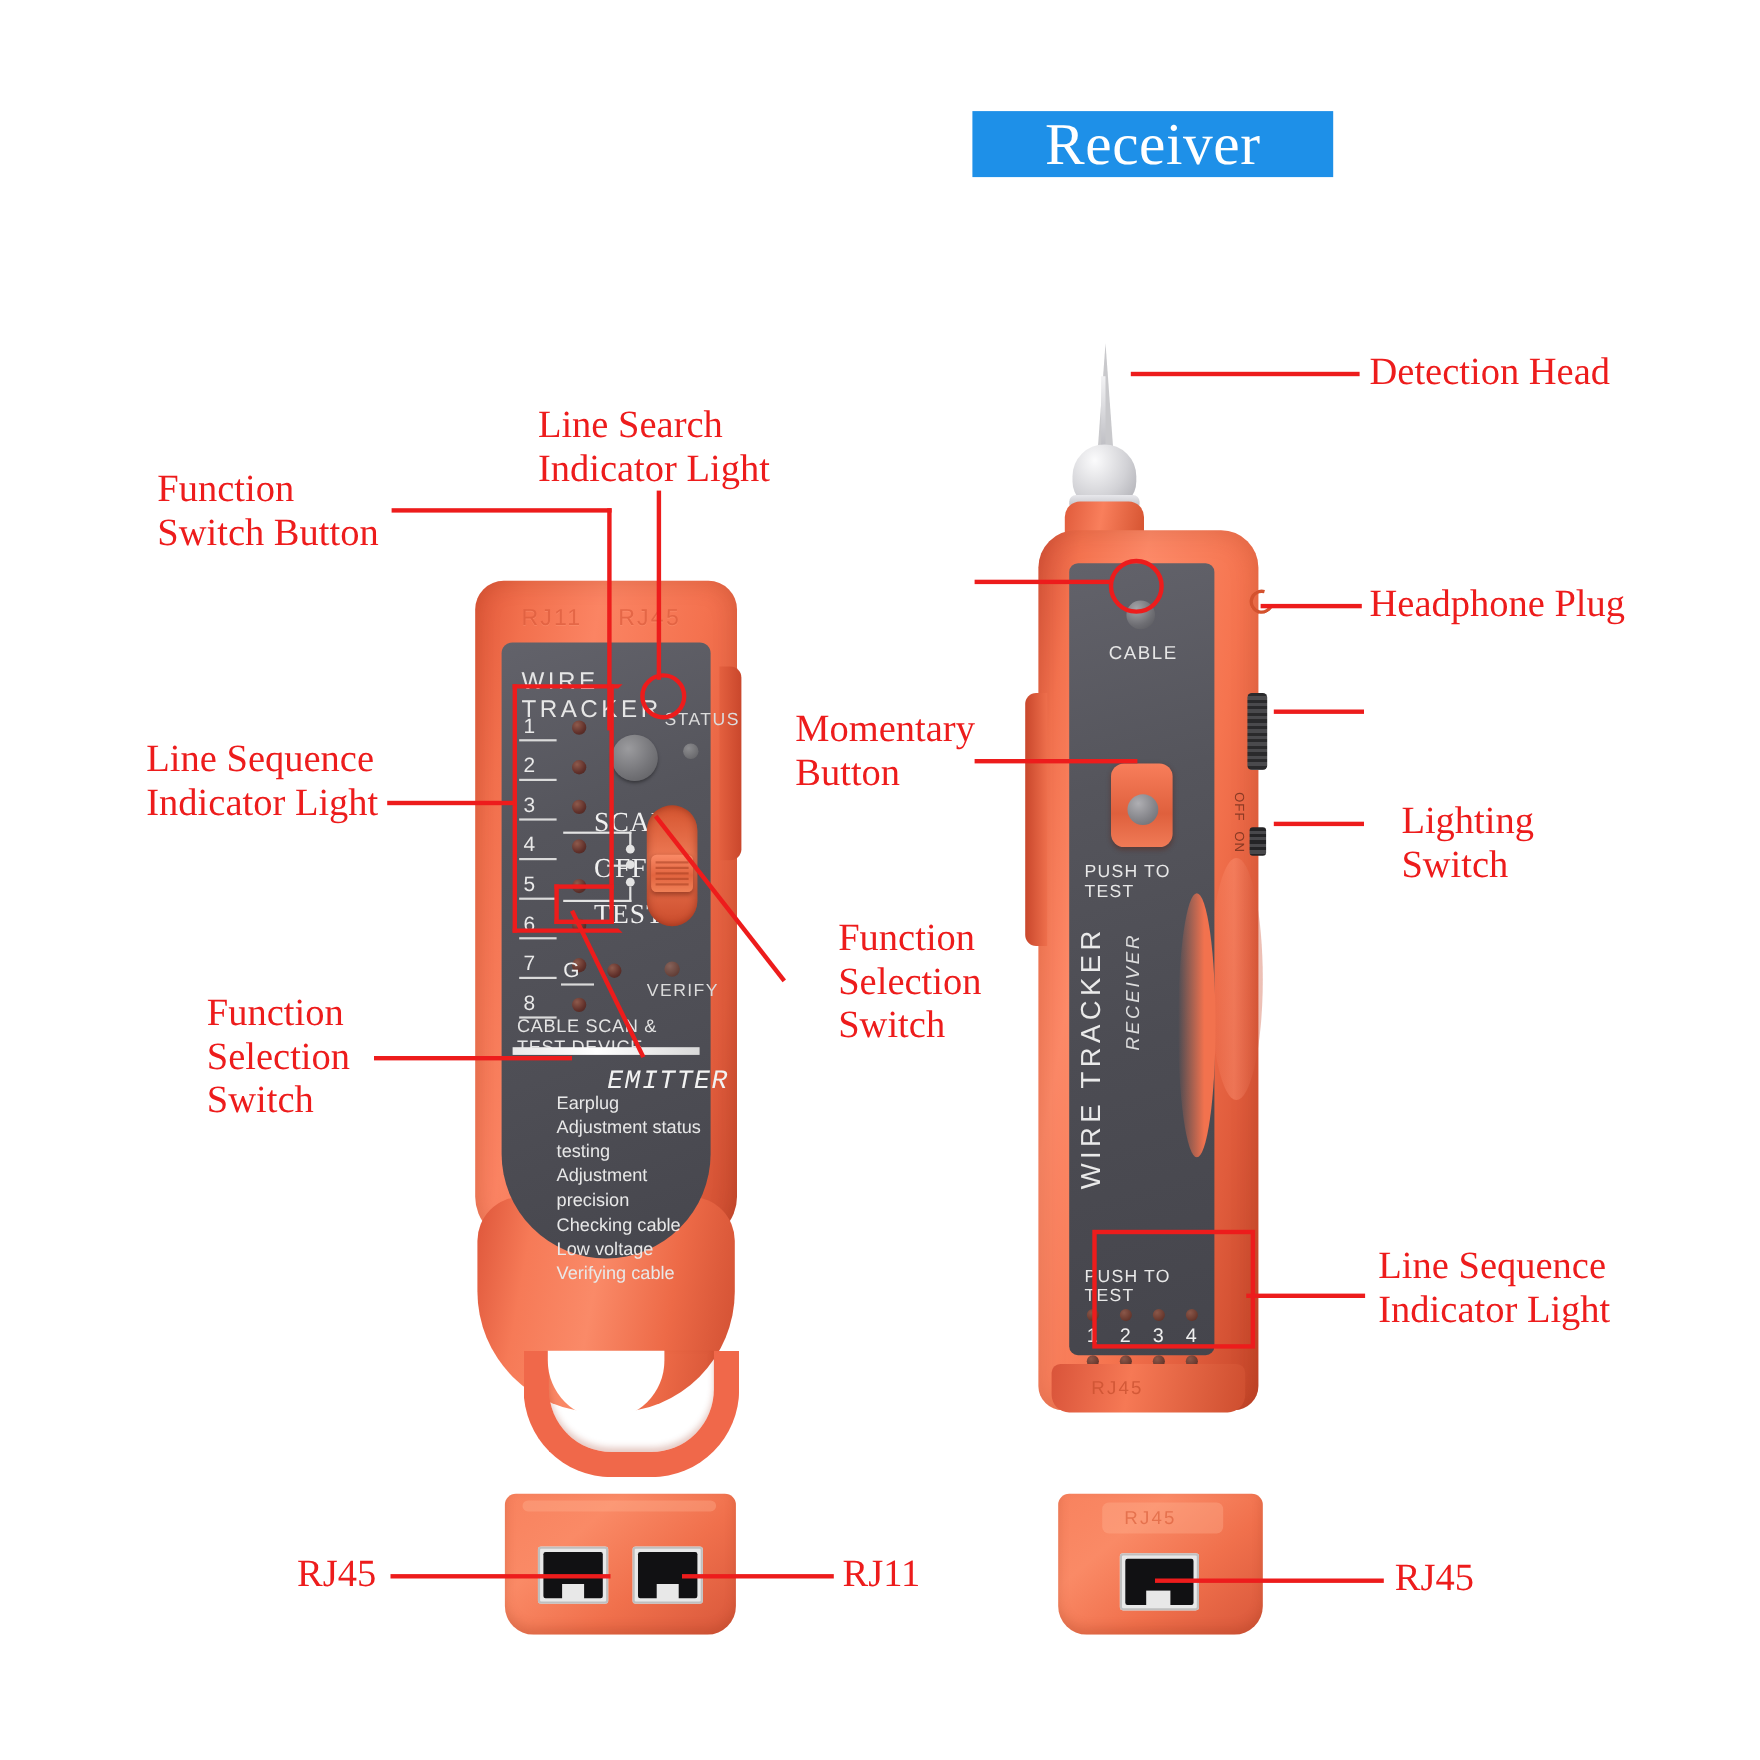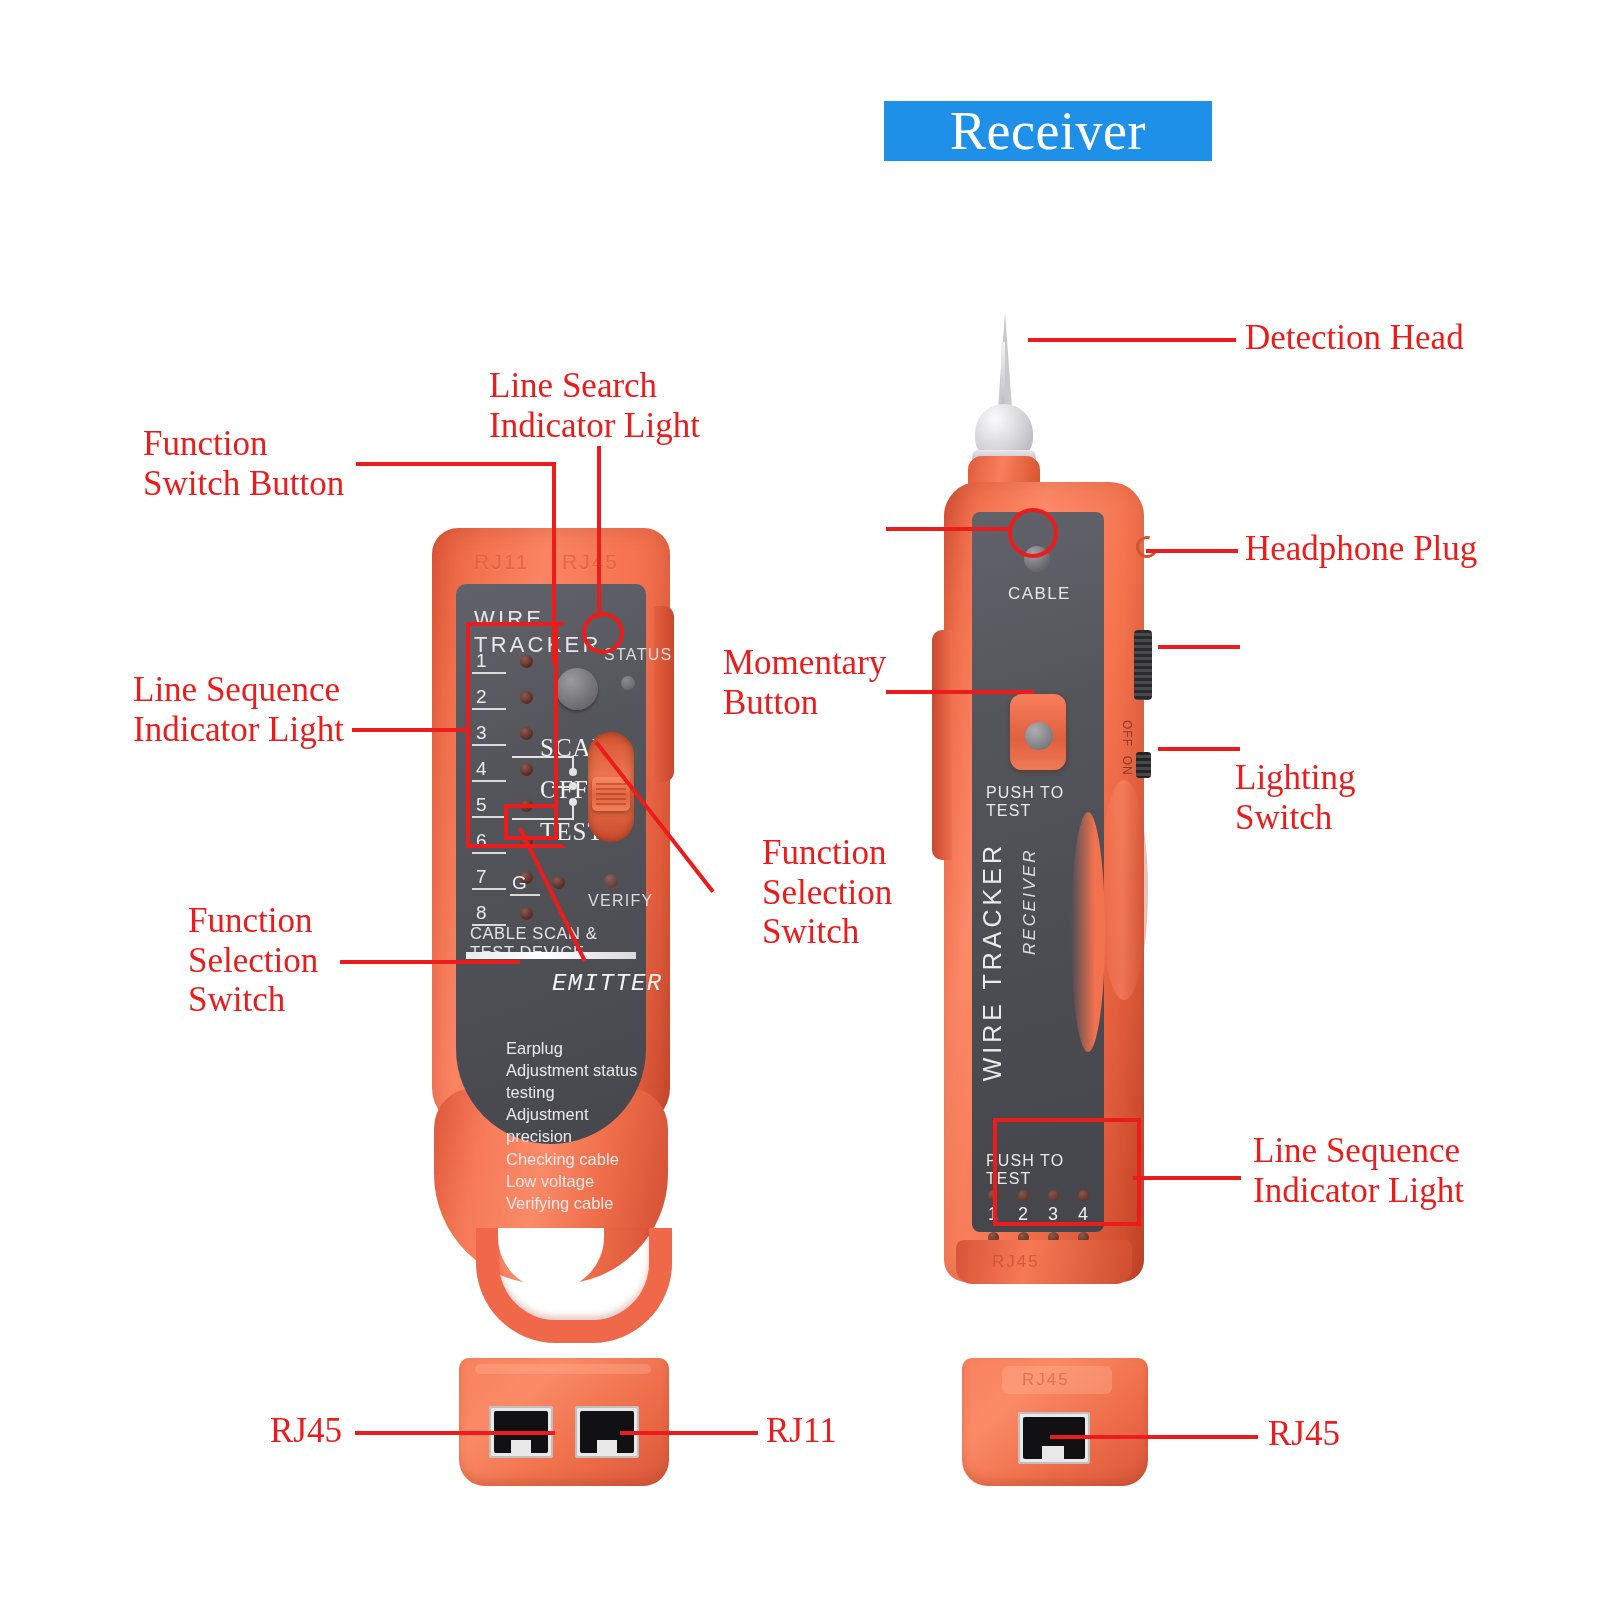--- a/index.html
+++ b/index.html
@@ -91,21 +91,21 @@
     background:linear-gradient(180deg,#FA8A66,#E2643F 55%,#F08057);
     box-shadow:0 2px 4px rgba(90,25,10,.45);}
   .slider i{position:absolute;left:4px;width:30px;height:2px;background:rgba(150,50,25,.45);}
 
   .devline{position:absolute;left:14px;top:340px;color:#E4E4E4;
     font-family:"Liberation Sans",sans-serif;font-size:16.5px;letter-spacing:.6px;}
   .whiteband{position:absolute;left:10px;top:368px;width:170px;height:7px;
     background:linear-gradient(90deg,#E9E9E9,#FFFFFF 45%,#D9D9D9);}
   .emitter{position:absolute;left:96px;top:386px;color:#F2F2F2;
     font-family:Liberation Mono, monospace;font-style:italic;font-size:24px;letter-spacing:1.4px;}
-  .feat{position:absolute;left:50px;top:453px;color:#E8E8E8;
+  .feat{position:absolute;left:50px;top:408px;color:#E8E8E8;
     font-family:"Liberation Sans",sans-serif;font-size:16.5px;line-height:1.34;}
 
   
   .rx{position:absolute;left:930px;top:300px;width:260px;height:1000px;}
   .probe-tip{position:absolute;left:68px;top:12px;width:0;height:0;
     border-left:7px solid transparent;border-right:7px solid transparent;
     border-bottom:96px solid #C9C9CC;}
   .probe-tip::after{content:"";position:absolute;left:-4px;top:30px;width:4px;height:66px;
     background:linear-gradient(180deg,#F2F2F4,#BDBDC2);}
   .probe-cone{position:absolute;left:45px;top:104px;width:58px;height:58px;
@@ -433,21 +433,21 @@
 Switch</div>
   <div class="anno left" style="left:762px;top:833px;">Function
 Selection
 Switch</div>
 
   <div class="anno left" style="left:723px;top:643px;">Momentary
 Button</div>
 
   <div class="anno right" style="left:1245px;top:318px;">Detection Head</div>
   <div class="anno right" style="left:1245px;top:529px;">Headphone Plug</div>
-  <div class="anno right" style="left:1235px;top:726px;margin-top:32px;">Lighting
+  <div class="anno right" style="left:1274px;top:726px;">Lighting
 Switch</div>
   <div class="anno right" style="left:1253px;top:1131px;">Line Sequence
 Indicator Light</div>
 
   <div class="anno left" style="left:270px;top:1411px;">RJ45</div>
   <div class="anno left" style="left:766px;top:1411px;">RJ11</div>
   <div class="anno left" style="left:1268px;top:1414px;">RJ45</div>
 
 </div>
 

